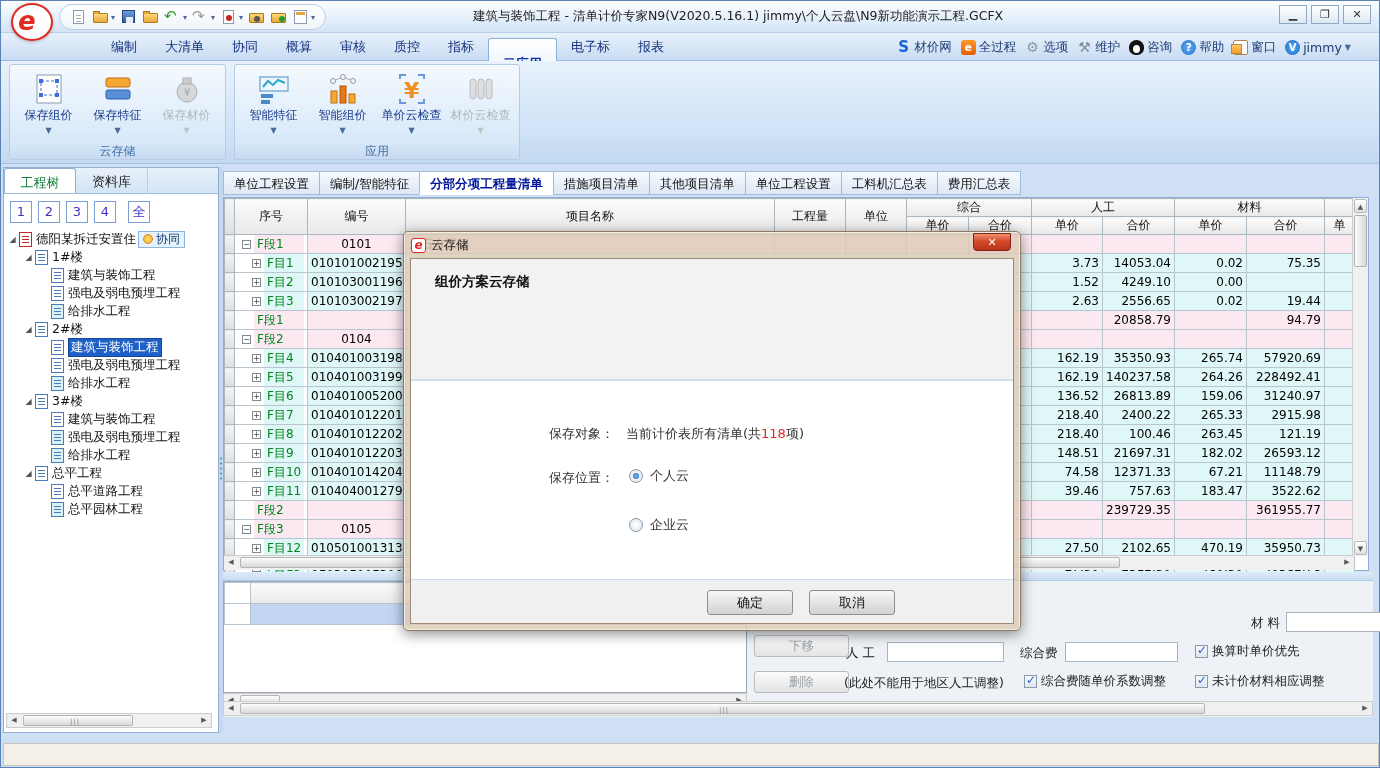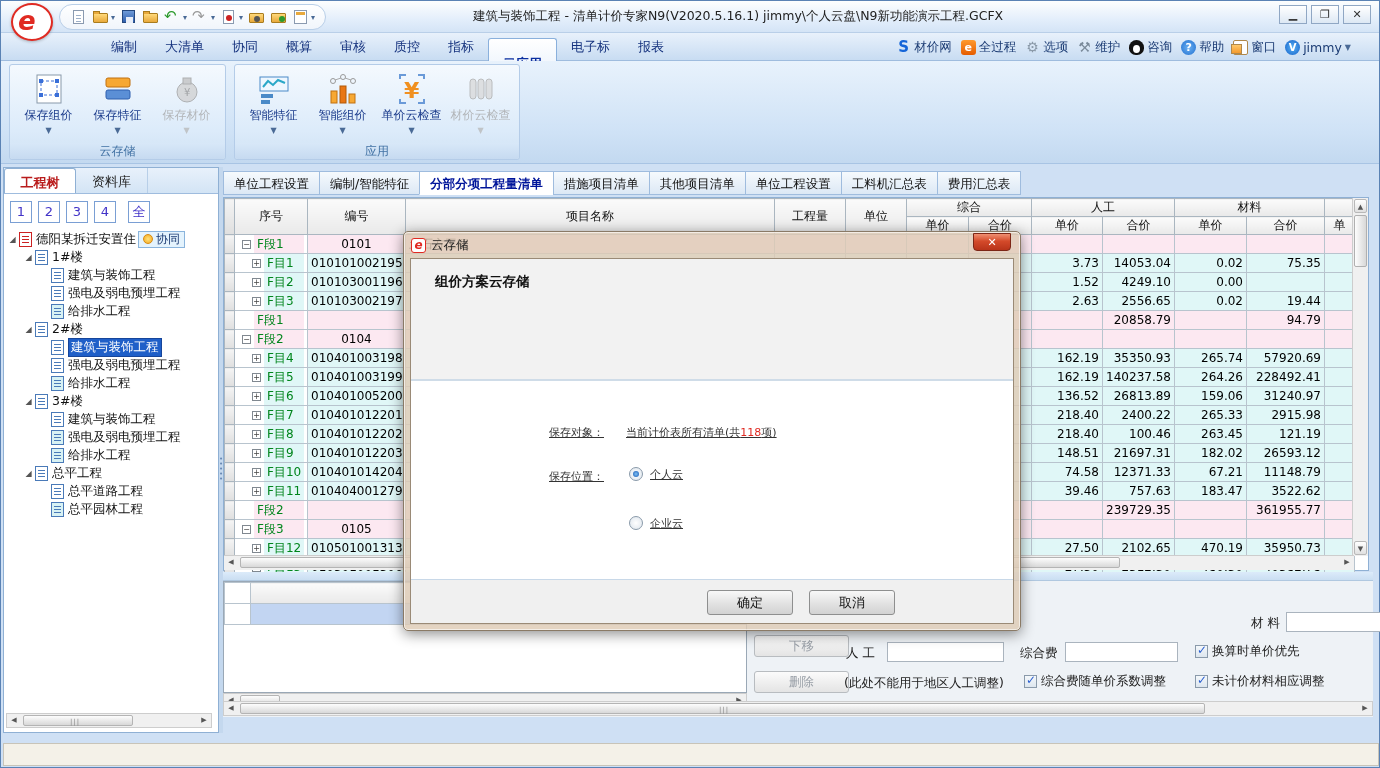--- a/index.html
+++ b/index.html
@@ -68,21 +68,21 @@
 .rbtn.disabled { filter:grayscale(1); opacity:.75; }
 svg .o1 { fill:#f7a833; } svg .o2 { fill:#e87614; } svg .b1 { fill:#5b8fd6; }
 
 
 #left-panel { position:absolute; left:2px; top:166px; width:216px; height:566px; background:#fff;
   border:1px solid #8fb0d4; }
 #lp-tabs { position:absolute; left:0; top:0; width:100%; height:26px; background:linear-gradient(#e8f1fb,#d3e4f5);
   border-bottom:1px solid #9fbcde; display:flex; }
 .lptab { width:72px; text-align:center; font-size:13px; padding-top:5px; color:#222; cursor:pointer;
   border-right:1px solid #b8cfe8; }
-.lptab.active { background:#fff; color:#b91c1c; font-weight:bold; border:1px solid #8fb0d4; border-bottom:none; border-radius:3px 3px 0 0; }
+.lptab.active { background:#fff; color:#15803d; font-weight:normal; border:1px solid #8fb0d4; border-bottom:none; border-radius:3px 3px 0 0; }
 #lp-nums { position:absolute; left:6px; top:33px; display:flex; gap:6px; }
 .numbtn { width:22px; height:22px; border:1px solid #7a9fd4; background:#fff; color:#4233c8; font-size:13px;
   text-align:center; line-height:20px; cursor:pointer; }
 .numbtn.all { margin-left:6px; }
 #tree { position:absolute; left:0; top:62px; width:100%; }
 .trow { position:relative; height:18px; font-size:12.5px; color:#111; white-space:nowrap; cursor:pointer; display:flex; align-items:center; }
 .trow .exp { width:9px; text-align:center; font-size:8px; color:#555; margin-right:2px; }
 .ticon { width:13px; height:15px; background:#fff; border:1px solid #4a7ab8; position:relative; margin-right:4px; flex:none; }
 .ticon i { position:absolute; left:2px; right:2px; height:1px; background:#4a7ab8; }
 .ticon.red { border-color:#cc2222; } .ticon.red i { background:#cc2222; }
@@ -160,21 +160,21 @@
 #dlg-title { position:absolute; left:0; top:0; width:100%; height:26px; display:flex; align-items:center; padding-left:7px; gap:5px; }
 #dlg-logo { width:15px; height:15px; background:#fff; border:1px solid #e02a22; border-radius:3px; color:#e02a22; font-weight:bold; font-style:italic; font-size:12px; text-align:center; line-height:13px; }
 #dlg-title span { font-size:12.5px; color:#222; }
 #dlg-close { position:absolute; right:9px; top:1px; width:38px; height:18px; background:linear-gradient(#f09072,#d44a2a 45%,#b8341a);
   border:1px solid #7c2616; border-radius:0 0 4px 4px; color:#fff; font-size:11px; font-weight:bold; text-align:center; line-height:17px; cursor:pointer; }
 #dlg-body { position:absolute; left:6px; top:26px; right:6px; bottom:6px; background:#fff; border:1px solid #9a8a76; }
 #dlg-head { position:absolute; left:0; top:0; width:100%; height:122px; background:#f2f2f2; border-bottom:2px solid #cfdce8; }
 #dlg-heading { position:absolute; left:24px; top:14px; font-size:13.5px; font-weight:bold; color:#111; }
 #dlg-desc { position:absolute; left:24px; top:42px; width:560px; font-size:13px; line-height:27px; color:#222; text-indent:2em; }
 #dlg-mid { position:absolute; left:0; top:124px; width:100%; bottom:46px; background:#fff; }
-.dlg-row { position:absolute; font-size:11px; color:#333;text-decoration:underline; }
+.dlg-row { position:absolute; font-size:13px; color:#333; }
 .red { color:#e02a22; }
 .radio { width:14px; height:14px; border-radius:50%; border:1px solid #8a9aaa; background:radial-gradient(#fff,#dce4ec); display:inline-block; vertical-align:-3px; margin-right:7px; position:relative; }
 .radio.on:after { content:""; position:absolute; left:3px; top:3px; width:6px; height:6px; border-radius:50%; background:radial-gradient(#7ec0f5,#1255b0); }
 #dlg-foot { position:absolute; left:0; bottom:0; width:100%; height:44px; background:#f0f0f0; border-top:1px solid #c8d8e8; }
 .dbtn { position:absolute; top:10px; width:86px; height:25px; background:linear-gradient(#f8f8f8,#e0e0e0 60%,#d2d2d2);
   border:1px solid #8e8f8f; border-radius:3px; font-size:13px; text-align:center; line-height:23px; color:#111; cursor:pointer; }
 </style>
 </head>
 <body>
 

